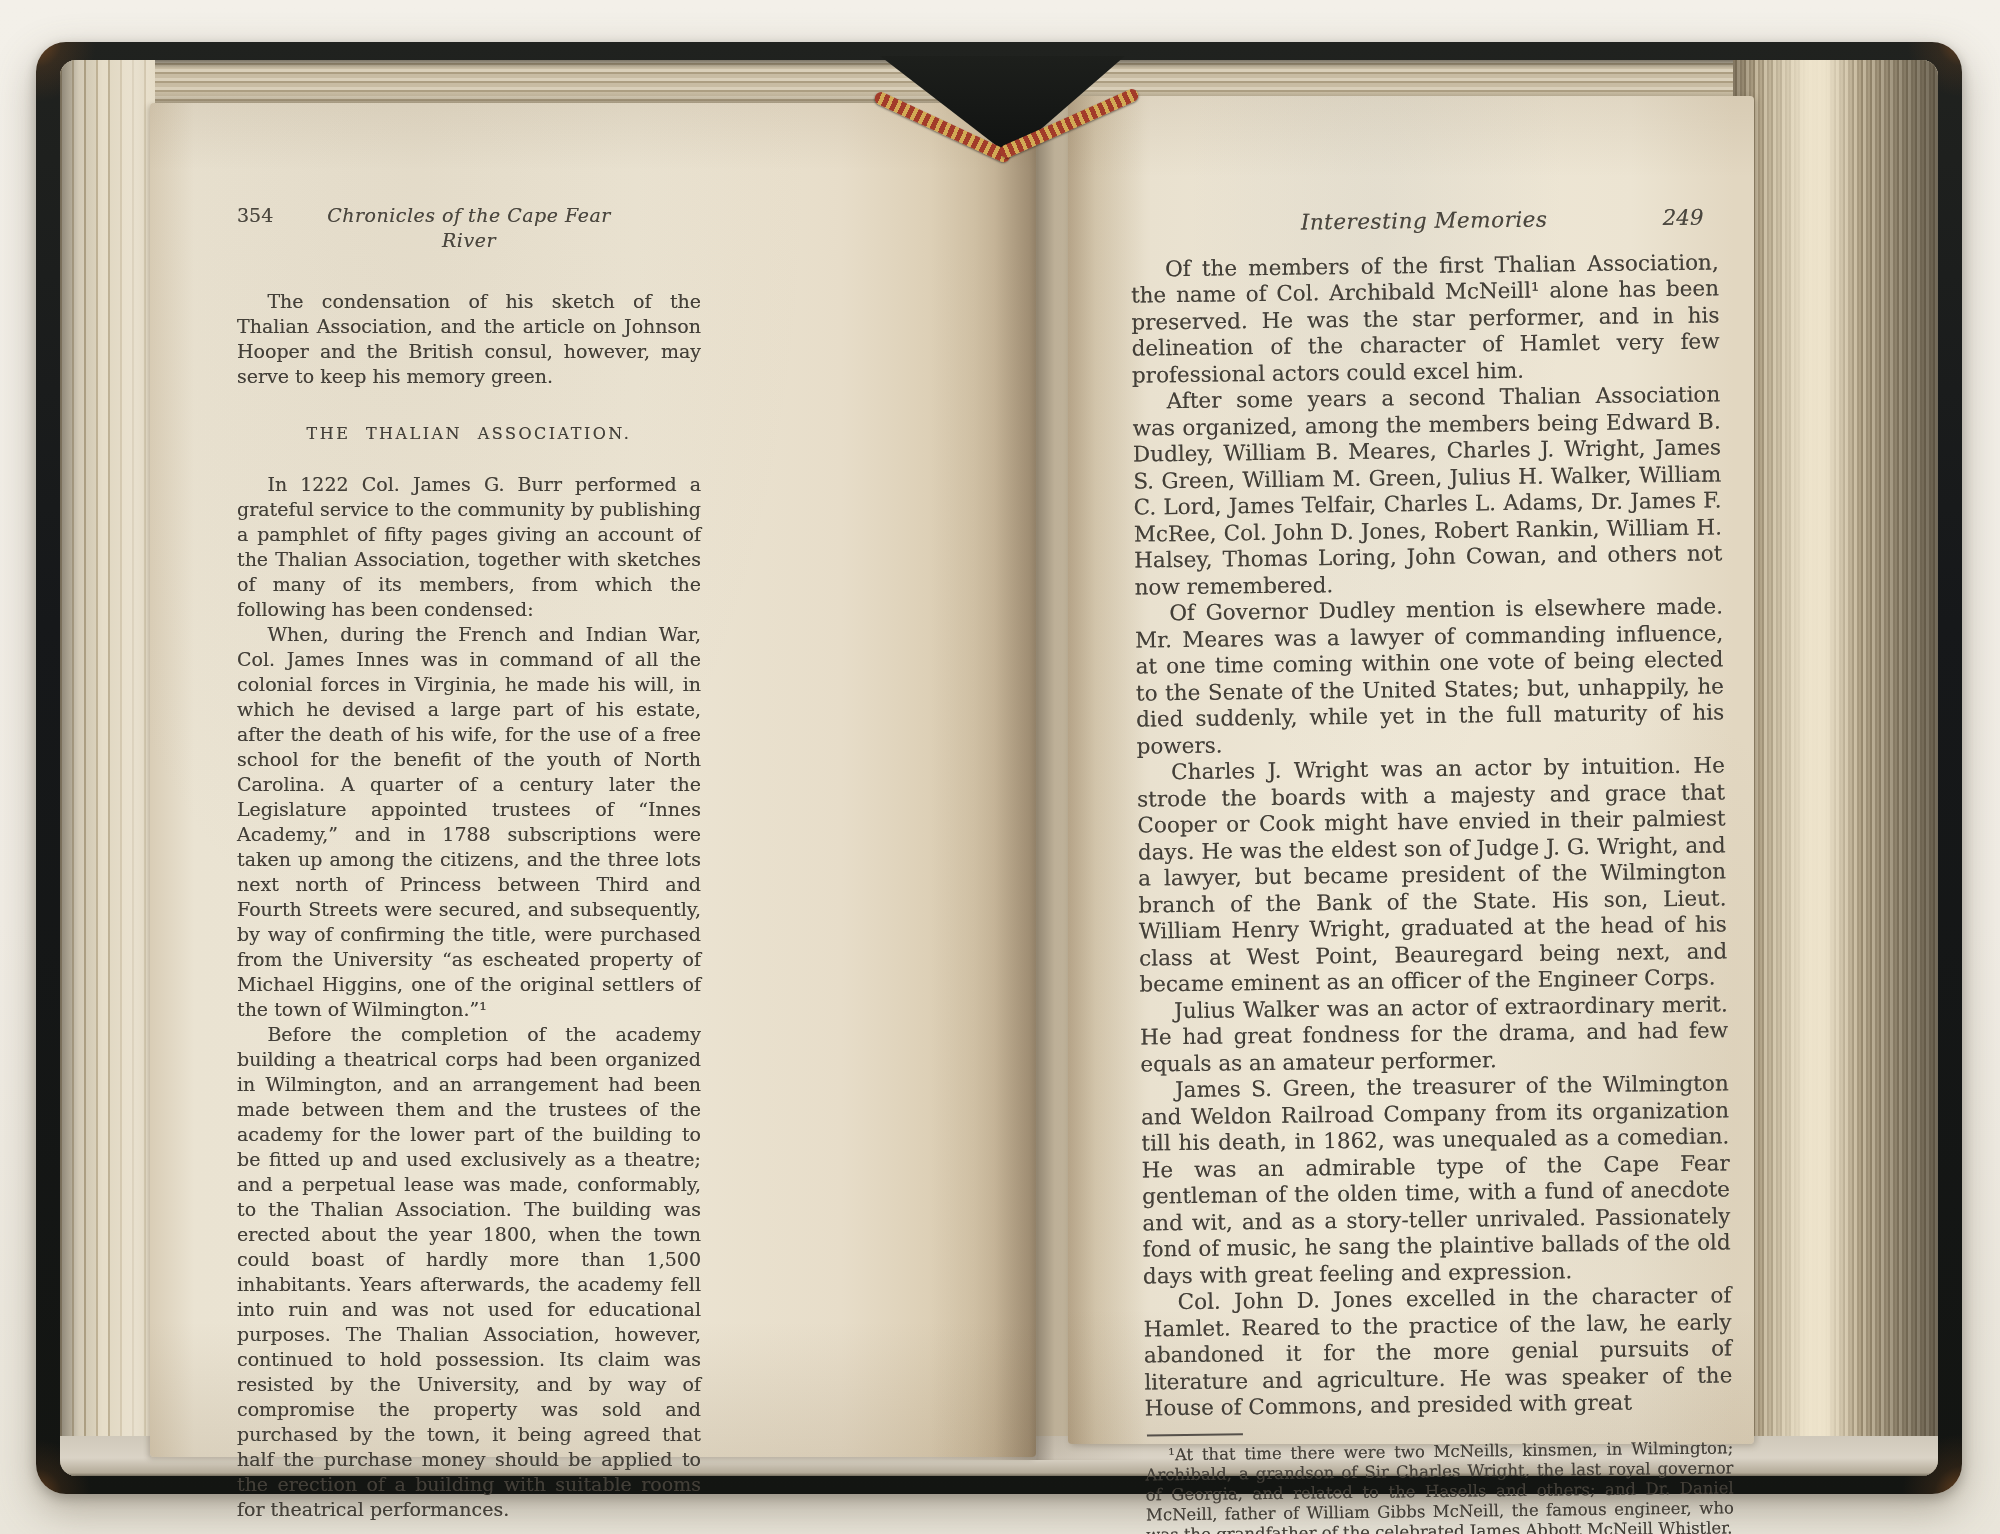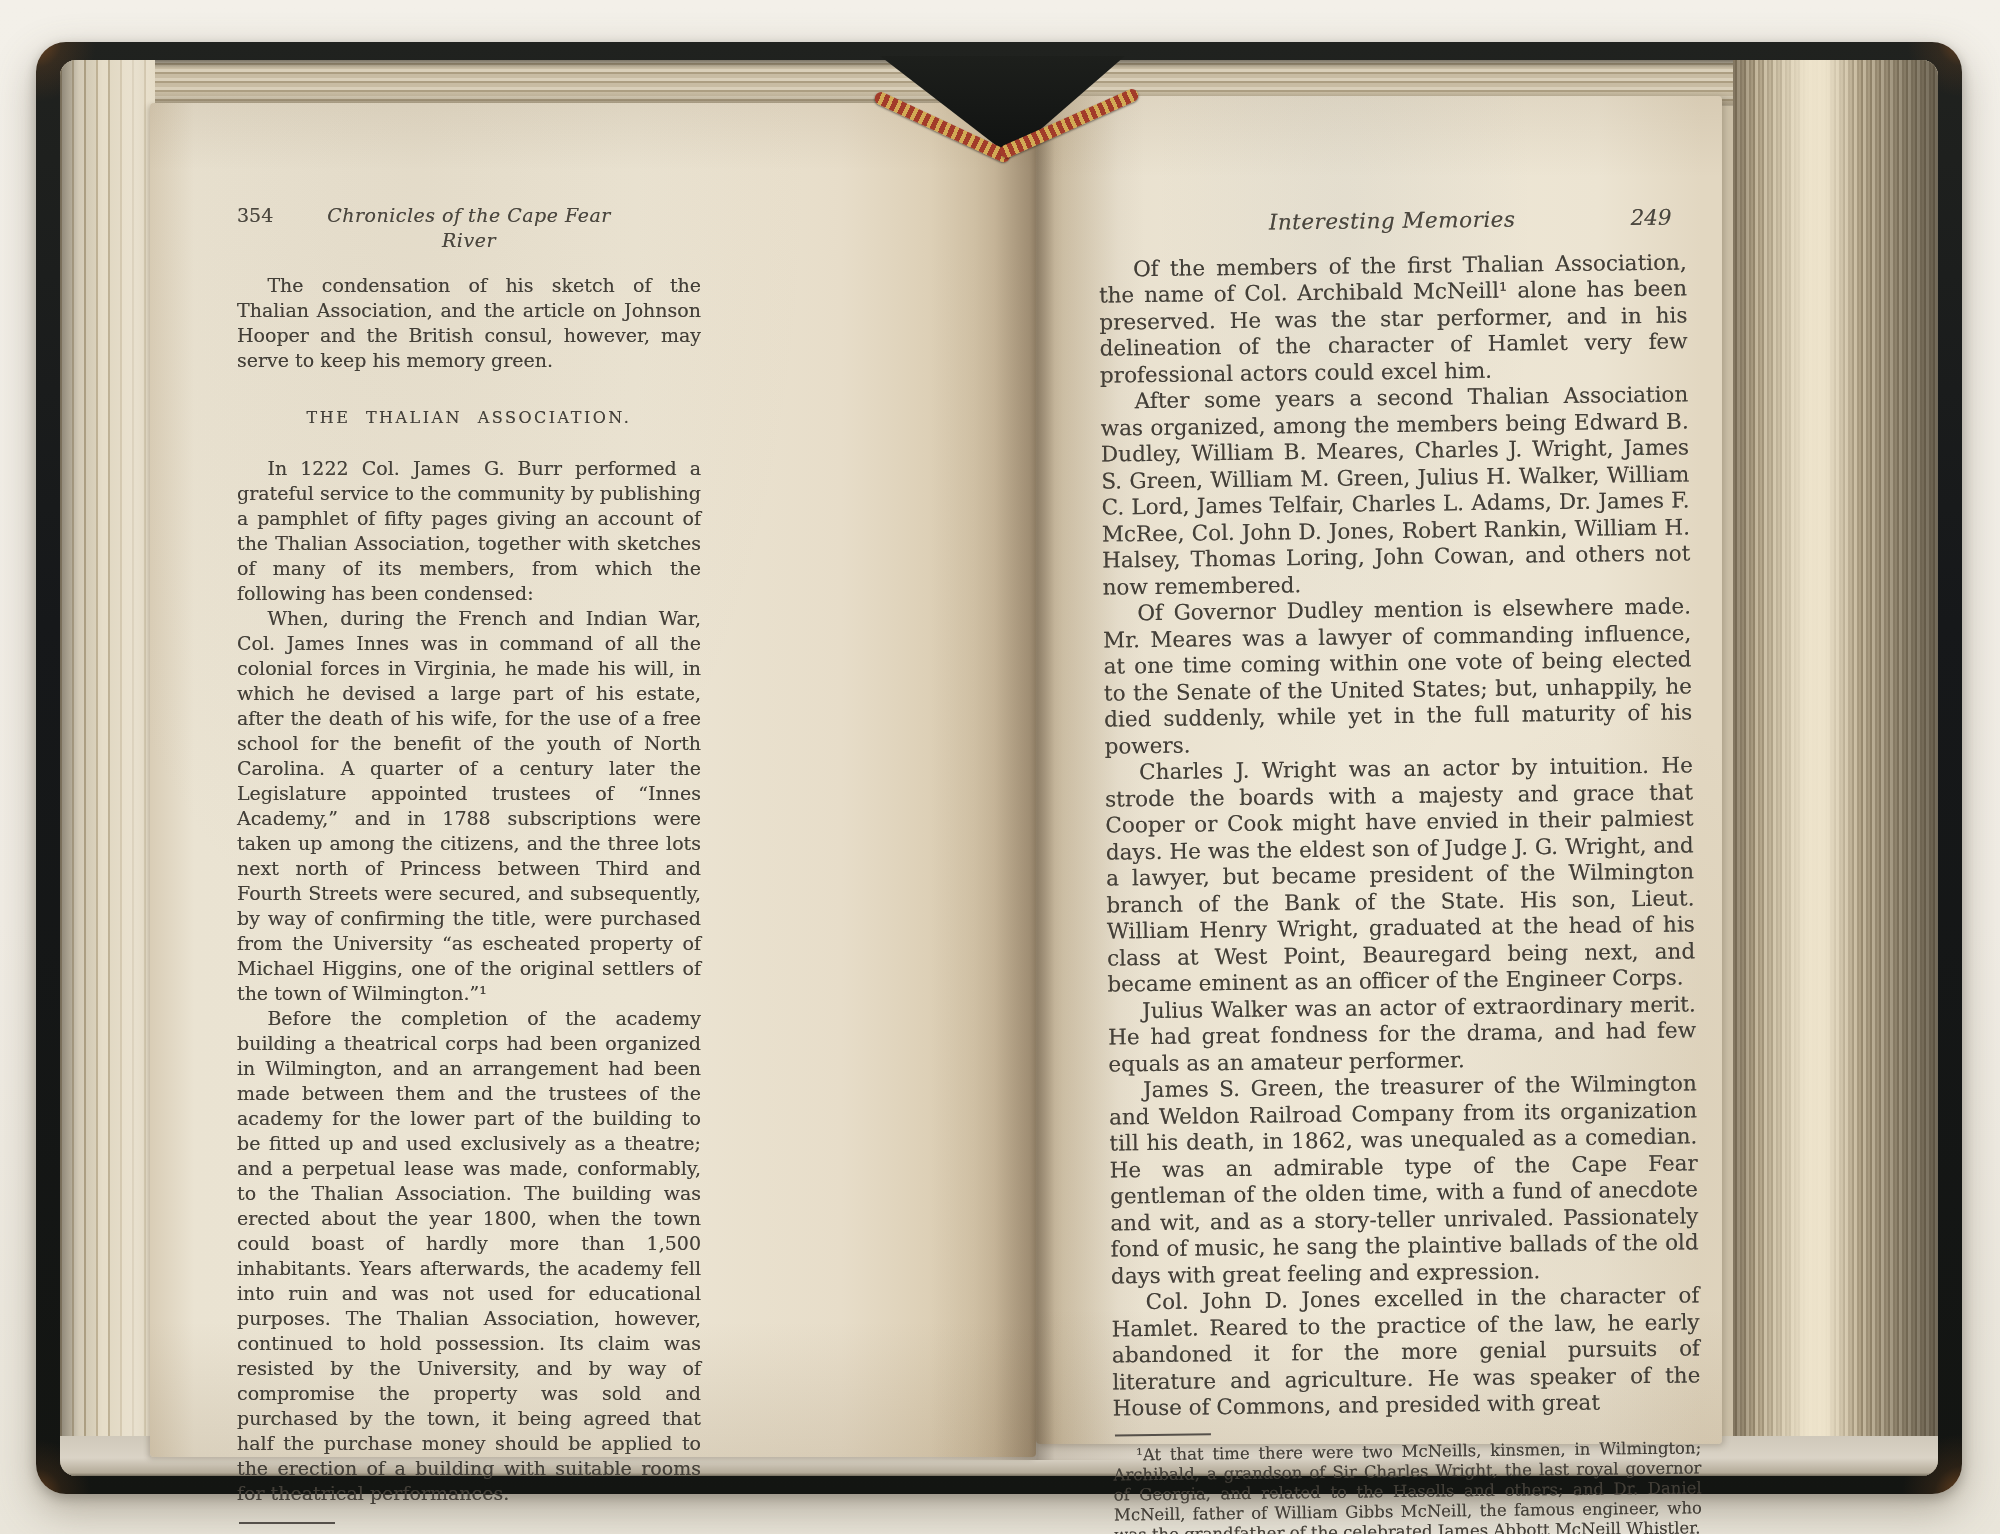--- a/index.html
+++ b/index.html
@@ -52,39 +52,39 @@
   .page{position:absolute; border-radius:4px;}
   .page-left{
     left:150px; top:103px; width:886px; height:1354px;
     background:
       radial-gradient(ellipse at 30% 4%, rgba(160,140,110,.10), transparent 45%),
       linear-gradient(180deg, rgba(120,95,60,.10) 0, transparent 5%, transparent 90%, rgba(120,95,60,.14) 100%),
       linear-gradient(90deg,#d9cdb6 0%,#eae3d2 5%,#ece5d4 55%,#e7ddc9 78%,#d8c9ad 93%,#c2af91 100%);
     box-shadow:-2px 2px 5px rgba(70,60,40,.25);
   }
   .page-right{
-    left:1036px; top:96px; width:686px; height:1348px;
+    left:1068px; top:96px; width:686px; height:1348px;
     background:
       radial-gradient(ellipse at 45% 10%, rgba(150,150,145,.13), transparent 35%),
       radial-gradient(ellipse at 85% 78%, rgba(150,135,105,.10), transparent 30%),
       linear-gradient(180deg, rgba(120,95,60,.10) 0, transparent 6%, transparent 90%, rgba(120,95,60,.13) 100%),
       linear-gradient(90deg,#c0af93 0%,#dacdb3 4%,#e9e1cf 12%,#efe8d7 45%,#ece4d2 82%,#e2d7c1 97%);
     box-shadow:2px 2px 6px rgba(70,60,40,.25);
   }
   
   .page-inner{position:absolute; color:#433f38; text-shadow:0 0 .5px rgba(67,63,56,.55);}
   .inner-left{left:87px; top:100px; width:464px; font-size:19px; line-height:25px;}
   .inner-right{left:62px; top:112px; width:588px; font-size:21.5px; line-height:26.5px;
                transform:rotate(-0.7deg); transform-origin:50% 0;}
   .running-head{display:grid; grid-template-columns:70px 1fr 70px; align-items:baseline; color:#4a463e;}
   .running-title{text-align:center; font-style:italic; letter-spacing:.5px;}
   .folio-left{text-align:left;}
   .folio-right{text-align:center;font-style:italic;}
   .body-par{margin:0; text-align:justify; text-indent:1.6em;}
-  .inner-left .body-par:first-of-type{margin-top:20px;}
+  .inner-left .body-par:first-of-type{margin-top:36px;}
   .inner-right .body-par:first-of-type{margin-top:18px;}
   .section-heading{
     margin:32px 0 26px 0; font-weight:normal; font-size:16px;
     text-align:center; letter-spacing:2.5px; word-spacing:8px; color:#44403a;
   }
   .footnote{margin-top:16px;}
   .footnote-rule{width:96px; border-top:2px solid #55504a; margin:0 0 9px 2px;}
   .footnote-text{margin:0; text-align:justify; text-indent:1.4em;}
   .inner-left .footnote-text{font-size:15.5px; line-height:19.5px;}
   .inner-right .footnote-text{font-size:16.5px; line-height:20px;}

